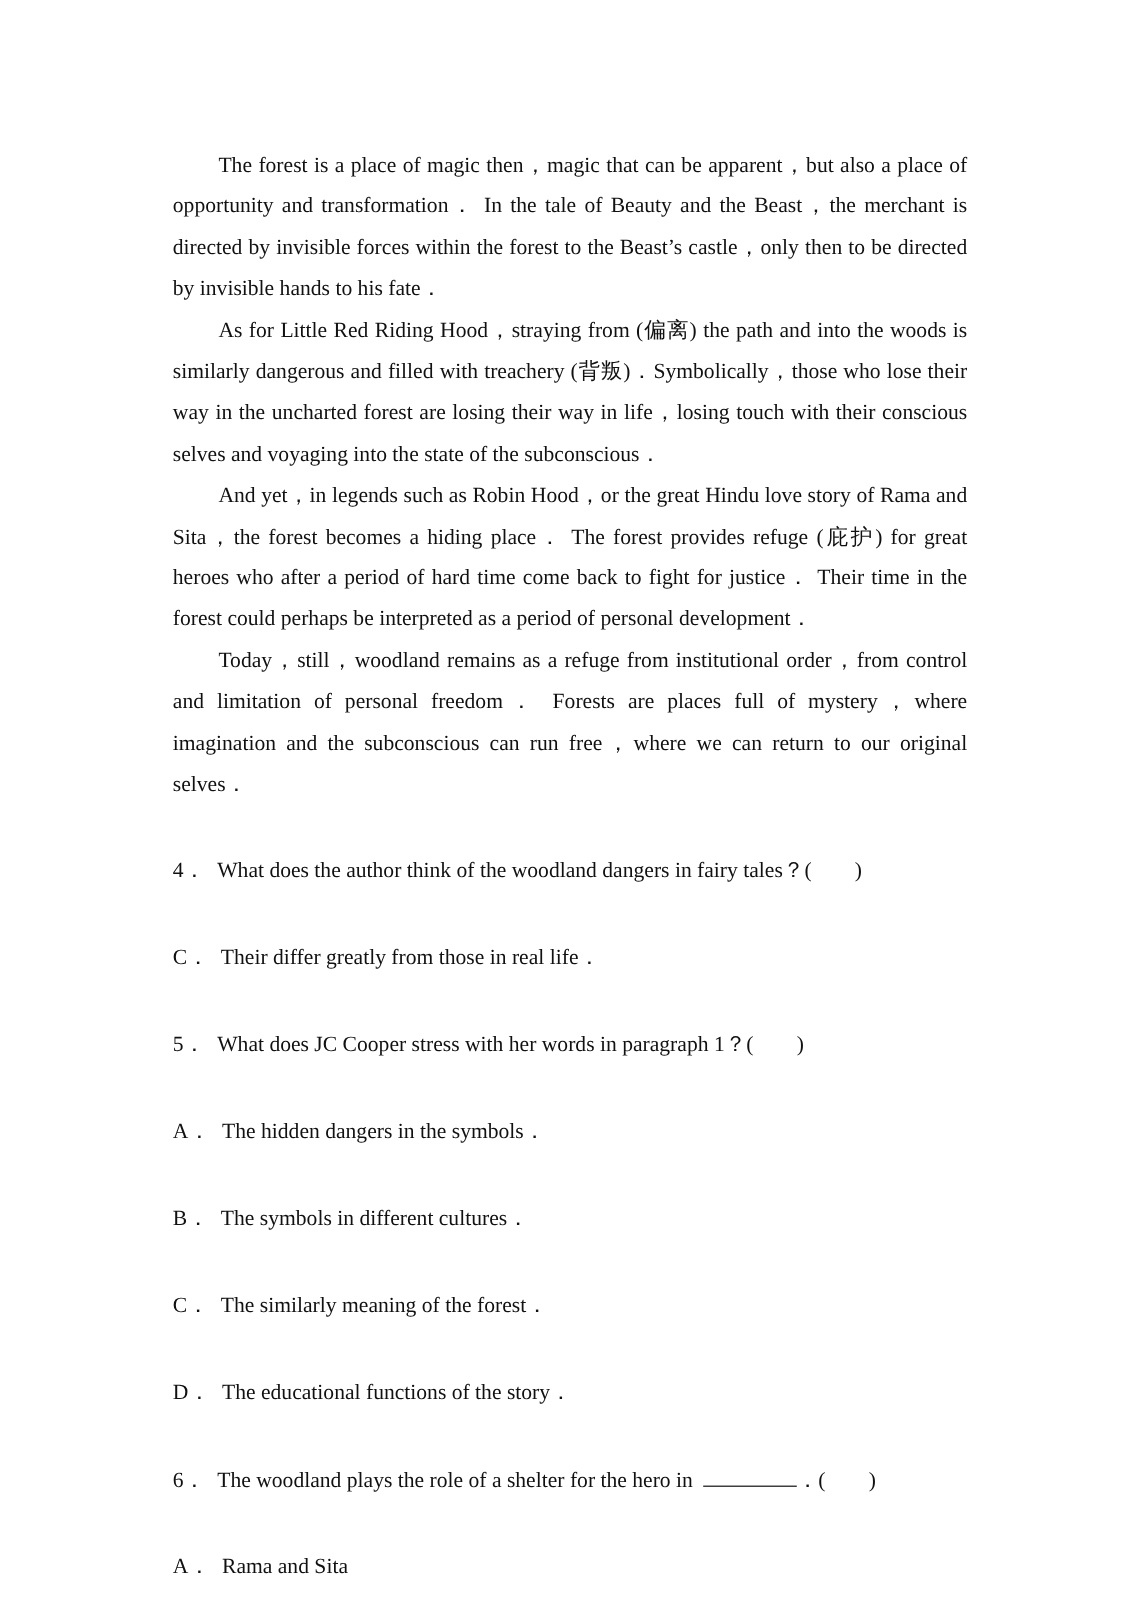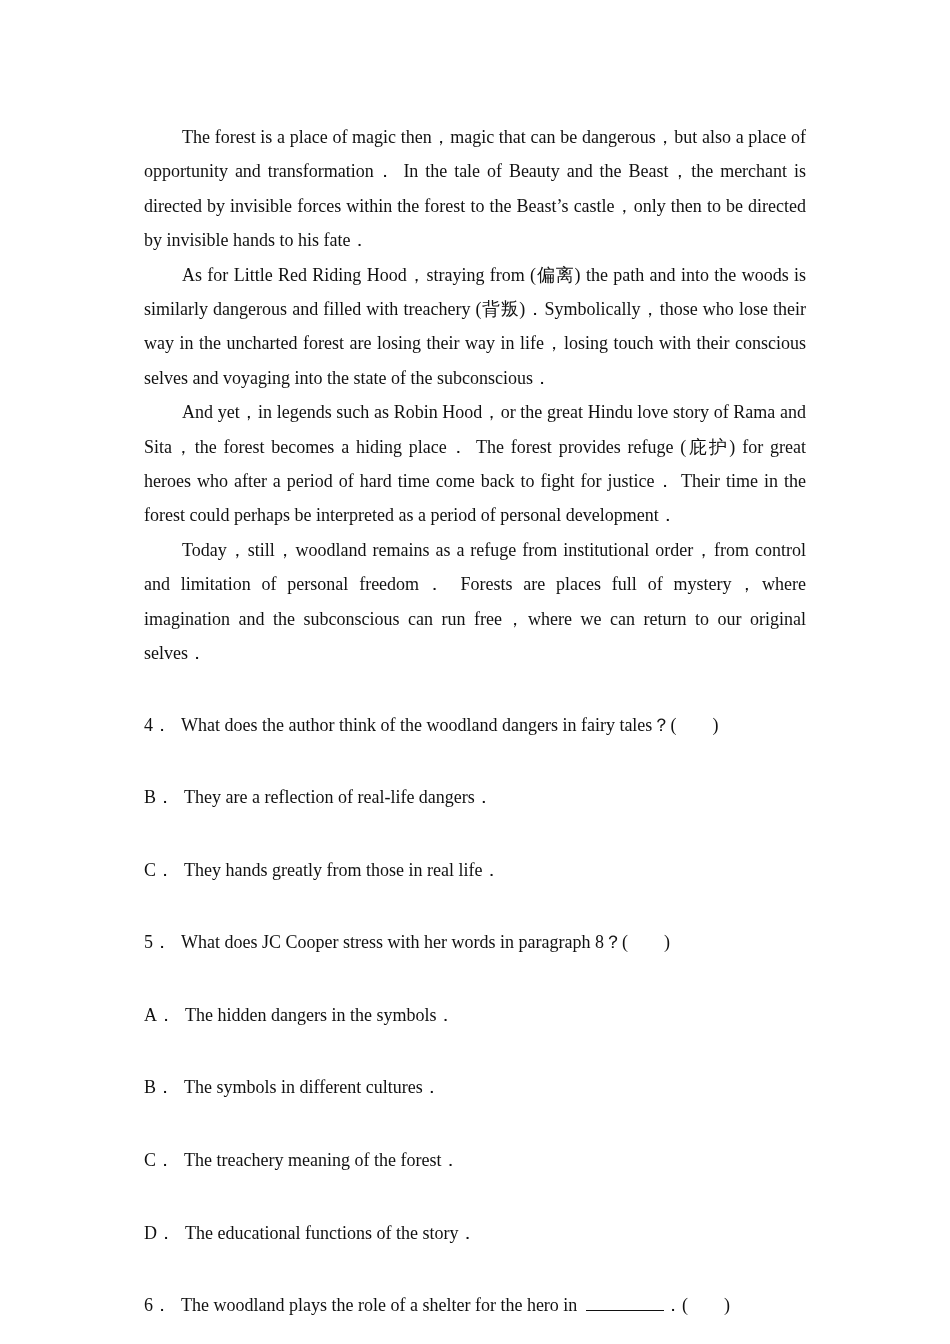--- a/index.html
+++ b/index.html
@@ -19,45 +19,44 @@
   .optlabel { display: inline-block; margin-right: 10px; }
   .paren { display: inline-block; }
   .paren .gap { display: inline-block; width: 36px; }
   .blank { display: inline-block; width: 78px; border-bottom: 1px solid #111; height: 14px; vertical-align: baseline; margin-left: 4px; }
 </style>
 </head>
 <body>
 
 <div class="page">
 
-  <p class="para"><span>The forest is a place of magic then，magic that can be dangerous，but also a place of opportunity and transformation． In the tale of </span><span class="it">Beauty and the Beast</span><span>，the merchant is directed by invisible forces within the forest to the Beast’s castle，only then to be directed by invisible hands to his fate．</span></p>
+  <p class="para"><span>The forest is a place of magic then，magic that can be apparent，but also a place of opportunity and transformation． In the tale of </span><span class="it">Beauty and the Beast</span><span>，the merchant is directed by invisible forces within the forest to the Beast’s castle，only then to be directed by invisible hands to his fate．</span></p>
 
   <p class="para"><span>As for </span><span class="it">Little Red Riding Hood</span><span>，straying from (偏离) the path and into the woods is similarly dangerous and filled with treachery (背叛)．Symbolically，those who lose their way in the uncharted forest are losing their way in life，losing touch with their conscious selves and voyaging into the state of the subconscious．</span></p>
 
   <p class="para"><span>And yet，in legends such as </span><span class="it">Robin Hood</span><span>，or the great Hindu love story of </span><span class="it">Rama and Sita</span><span>，the forest becomes a hiding place． The forest provides refuge (庇护) for great heroes who after a period of hard time come back to fight for justice． Their time in the forest could perhaps be interpreted as a period of personal development．</span></p>
 
   <p class="para"><span>Today，still，woodland remains as a refuge from institutional order，from control and limitation of personal freedom． Forests are places full of mystery，where imagination and the subconscious can run free，where we can return to our original selves．</span></p>
 
   <div class="q-block">
 
     <div class="question">
       <div class="line">
         <span class="qnum">4．</span><span>What does the author think of the woodland dangers in fairy tales？</span><span class="paren"><span>(</span><span class="gap"></span><span>)</span></span>
       </div>
-      <div class="line opt"><span class="optlabel">B．</span><span>They are a reflection of real-life dangers．</span></div>
-      <div class="line opt"><span class="optlabel">C．</span><span>They hands greatly from those in real life．</span></div>
+      <div class="line opt"><span class="optlabel">C．</span><span>Their differ greatly from those in real life．</span></div>
     </div>
 
     <div class="question">
       <div class="line">
-        <span class="qnum">5．</span><span>What does JC Cooper stress with her words in paragraph 8？</span><span class="paren"><span>(</span><span class="gap"></span><span>)</span></span>
+        <span class="qnum">5．</span><span>What does JC Cooper stress with her words in paragraph 1？</span><span class="paren"><span>(</span><span class="gap"></span><span>)</span></span>
       </div>
       <div class="line opt"><span class="optlabel">A．</span><span>The hidden dangers in the symbols．</span></div>
       <div class="line opt"><span class="optlabel">B．</span><span>The symbols in different cultures．</span></div>
-      <div class="line opt"><span class="optlabel">C．</span><span>The treachery meaning of the forest．</span></div>
+      <div class="line opt"><span class="optlabel">C．</span><span>The similarly meaning of the forest．</span></div>
       <div class="line opt"><span class="optlabel">D．</span><span>The educational functions of the story．</span></div>
     </div>
 
     <div class="question">
       <div class="line">
         <span class="qnum">6．</span><span>The woodland plays the role of a shelter for the hero in</span> <span class="blank"></span><span>．</span><span class="paren"><span>(</span><span class="gap"></span><span>)</span></span>
       </div>
       <div class="line opt"><span class="optlabel">A．</span><span class="it">Rama and Sita</span></div>
       <div class="line opt"><span class="optlabel">B．</span><span class="it">Beauty and the Beast</span></div>
     </div>

